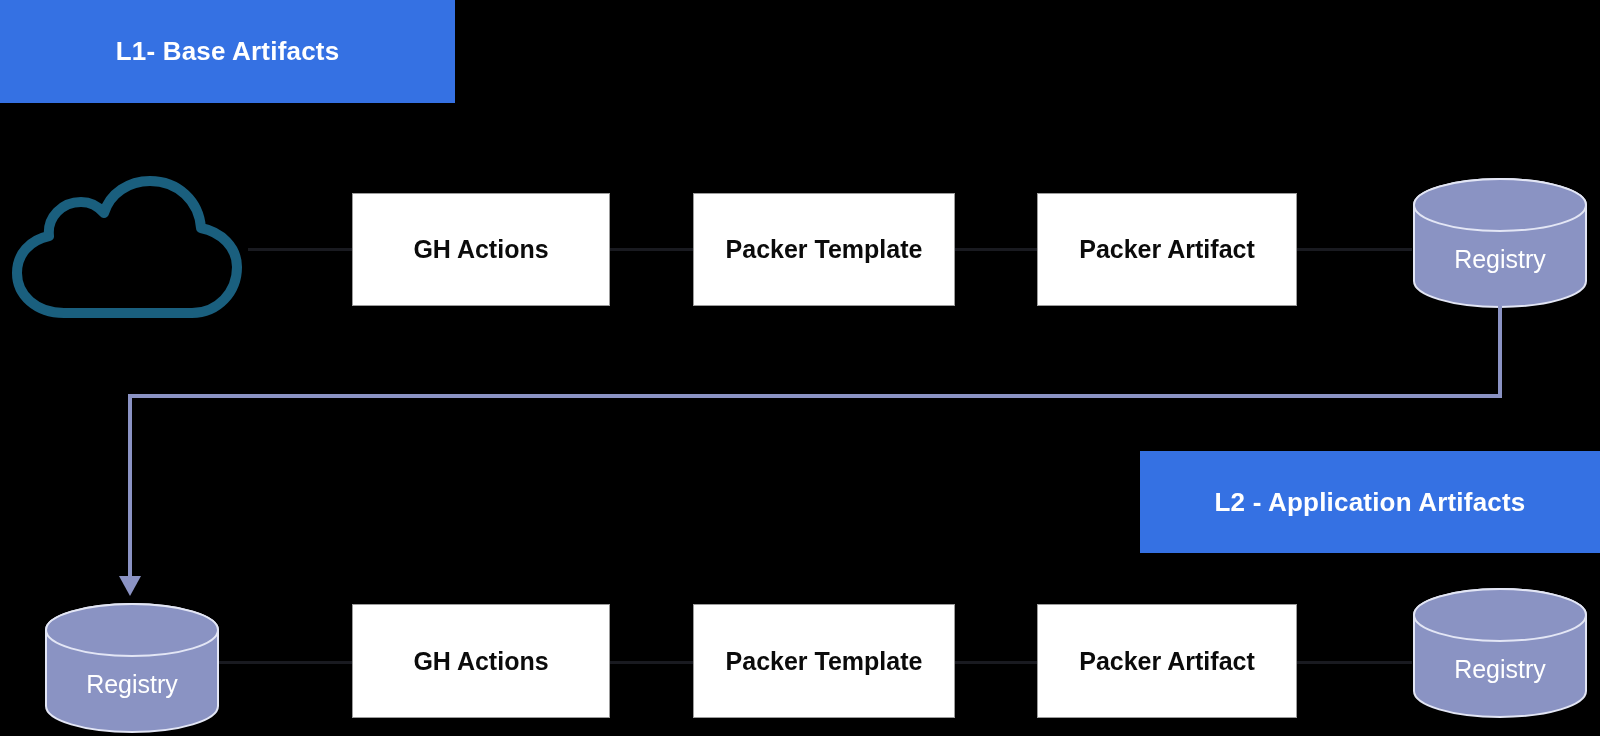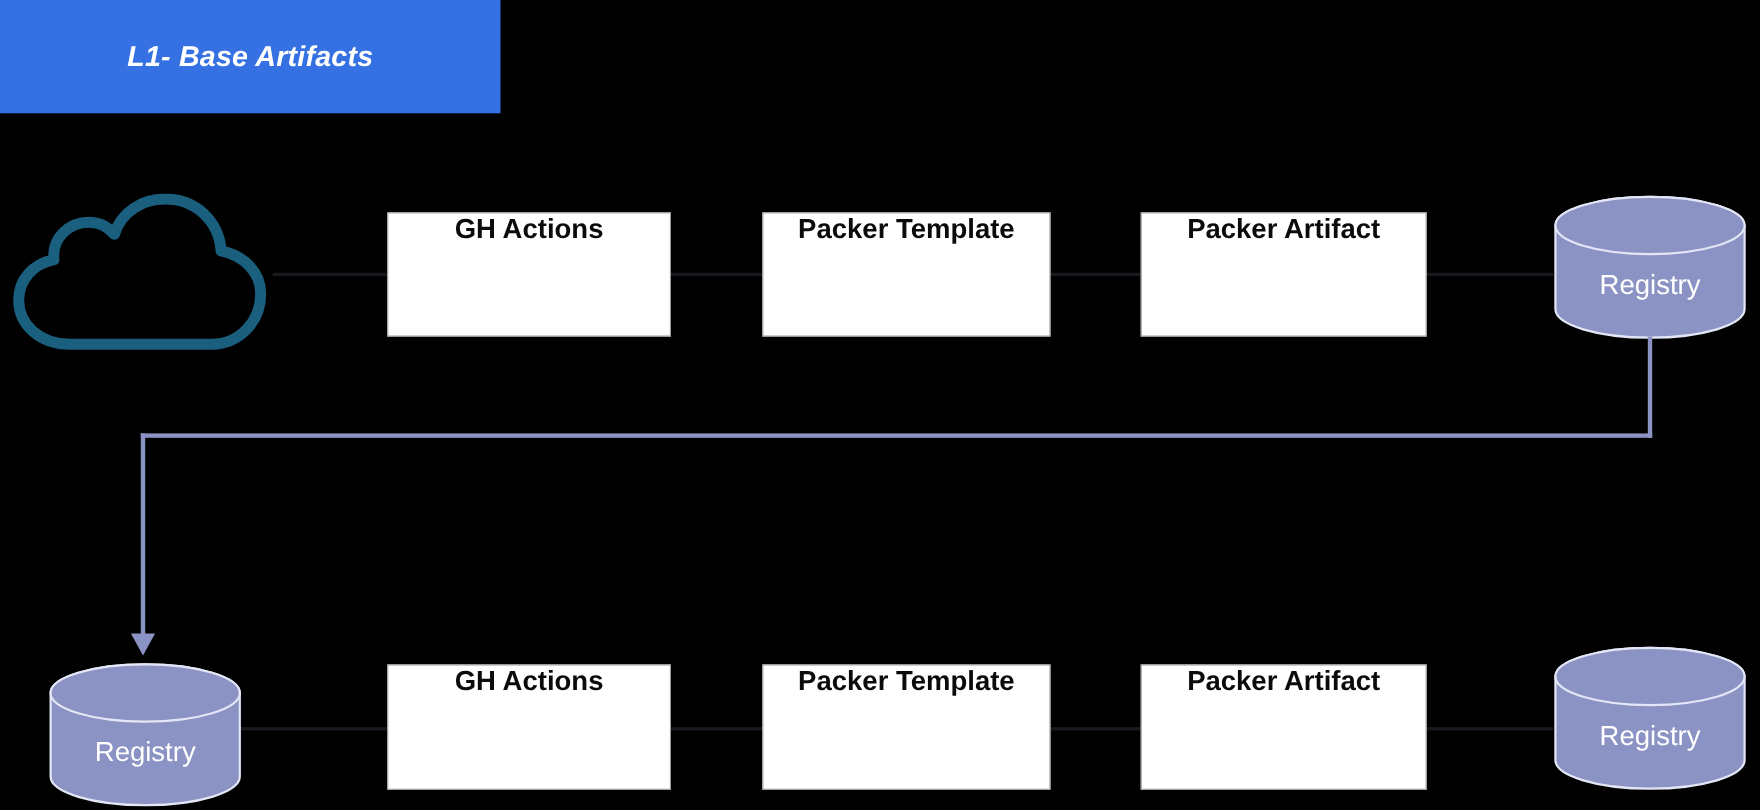--- a/index.html
+++ b/index.html
@@ -18,31 +18,31 @@
   .banner {
     position: absolute;
     background: var(--banner-blue);
     color: var(--banner-text);
     display: flex;
     align-items: center;
     justify-content: center;
     font-weight: 700;
     font-size: 26px;
     letter-spacing: 0.2px;
-    font-style: italic;
   }
   .banner.l1 { left: 0; top: 0; width: 455px; height: 103px; }
   .banner.l2 { left: 1140px; top: 451px; width: 460px; height: 102px; }
   .box {
     position: absolute;
     height: 113px;
     background: var(--box-bg);
     border: 1px solid #9c9c9c;
     box-sizing: border-box;
     display: flex;
+    align-items: center;
     justify-content: center;
     font-weight: 700;
     font-size: 25px;
     color: var(--box-text);
   }
   .row-top .box, .box.row1 { top: 193px; }
   .box.row2 { top: 604px; height: 114px; }
   .cloud-wrap {
     position: absolute;
     left: 8px;
@@ -128,20 +128,23 @@
       <ellipse cx="88" cy="28" rx="86" ry="26" fill="var(--cylinder-fill)" stroke="var(--cylinder-stroke)" stroke-width="2"></ellipse>
     </svg>
     <span class="cyl-label">Registry</span>
   </div>
 
   <div class="vline purple" style="left:1498px; top:306px; height:92px;"></div>
   <div class="hline purple" style="left:128px; top:394px; width:1374px;"></div>
   <div class="vline purple" style="left:128px; top:394px; height:183px;"></div>
   <div class="arrowhead" style="left:119px; top:576px;"></div>
 
+  <div class="banner l2">
+    <span>L2 - Application Artifacts</span>
+  </div>
 
   <div class="hline" style="left:218px; top:661px; width:134px;"></div>
   <div class="hline" style="left:610px; top:661px; width:83px;"></div>
   <div class="hline" style="left:955px; top:661px; width:82px;"></div>
   <div class="hline" style="left:1297px; top:661px; width:115px;"></div>
 
   <div class="cylinder" style="left:44px; top:602px;">
     <svg width="176" height="132" viewBox="0 0 176 132">
       <path d="M2 28 L2 104 A86 26 0 0 0 174 104 L174 28 A86 26 0 0 0 2 28 Z" fill="var(--cylinder-fill)" stroke="var(--cylinder-stroke)" stroke-width="2"></path>
       <ellipse cx="88" cy="28" rx="86" ry="26" fill="var(--cylinder-fill)" stroke="var(--cylinder-stroke)" stroke-width="2"></ellipse>

